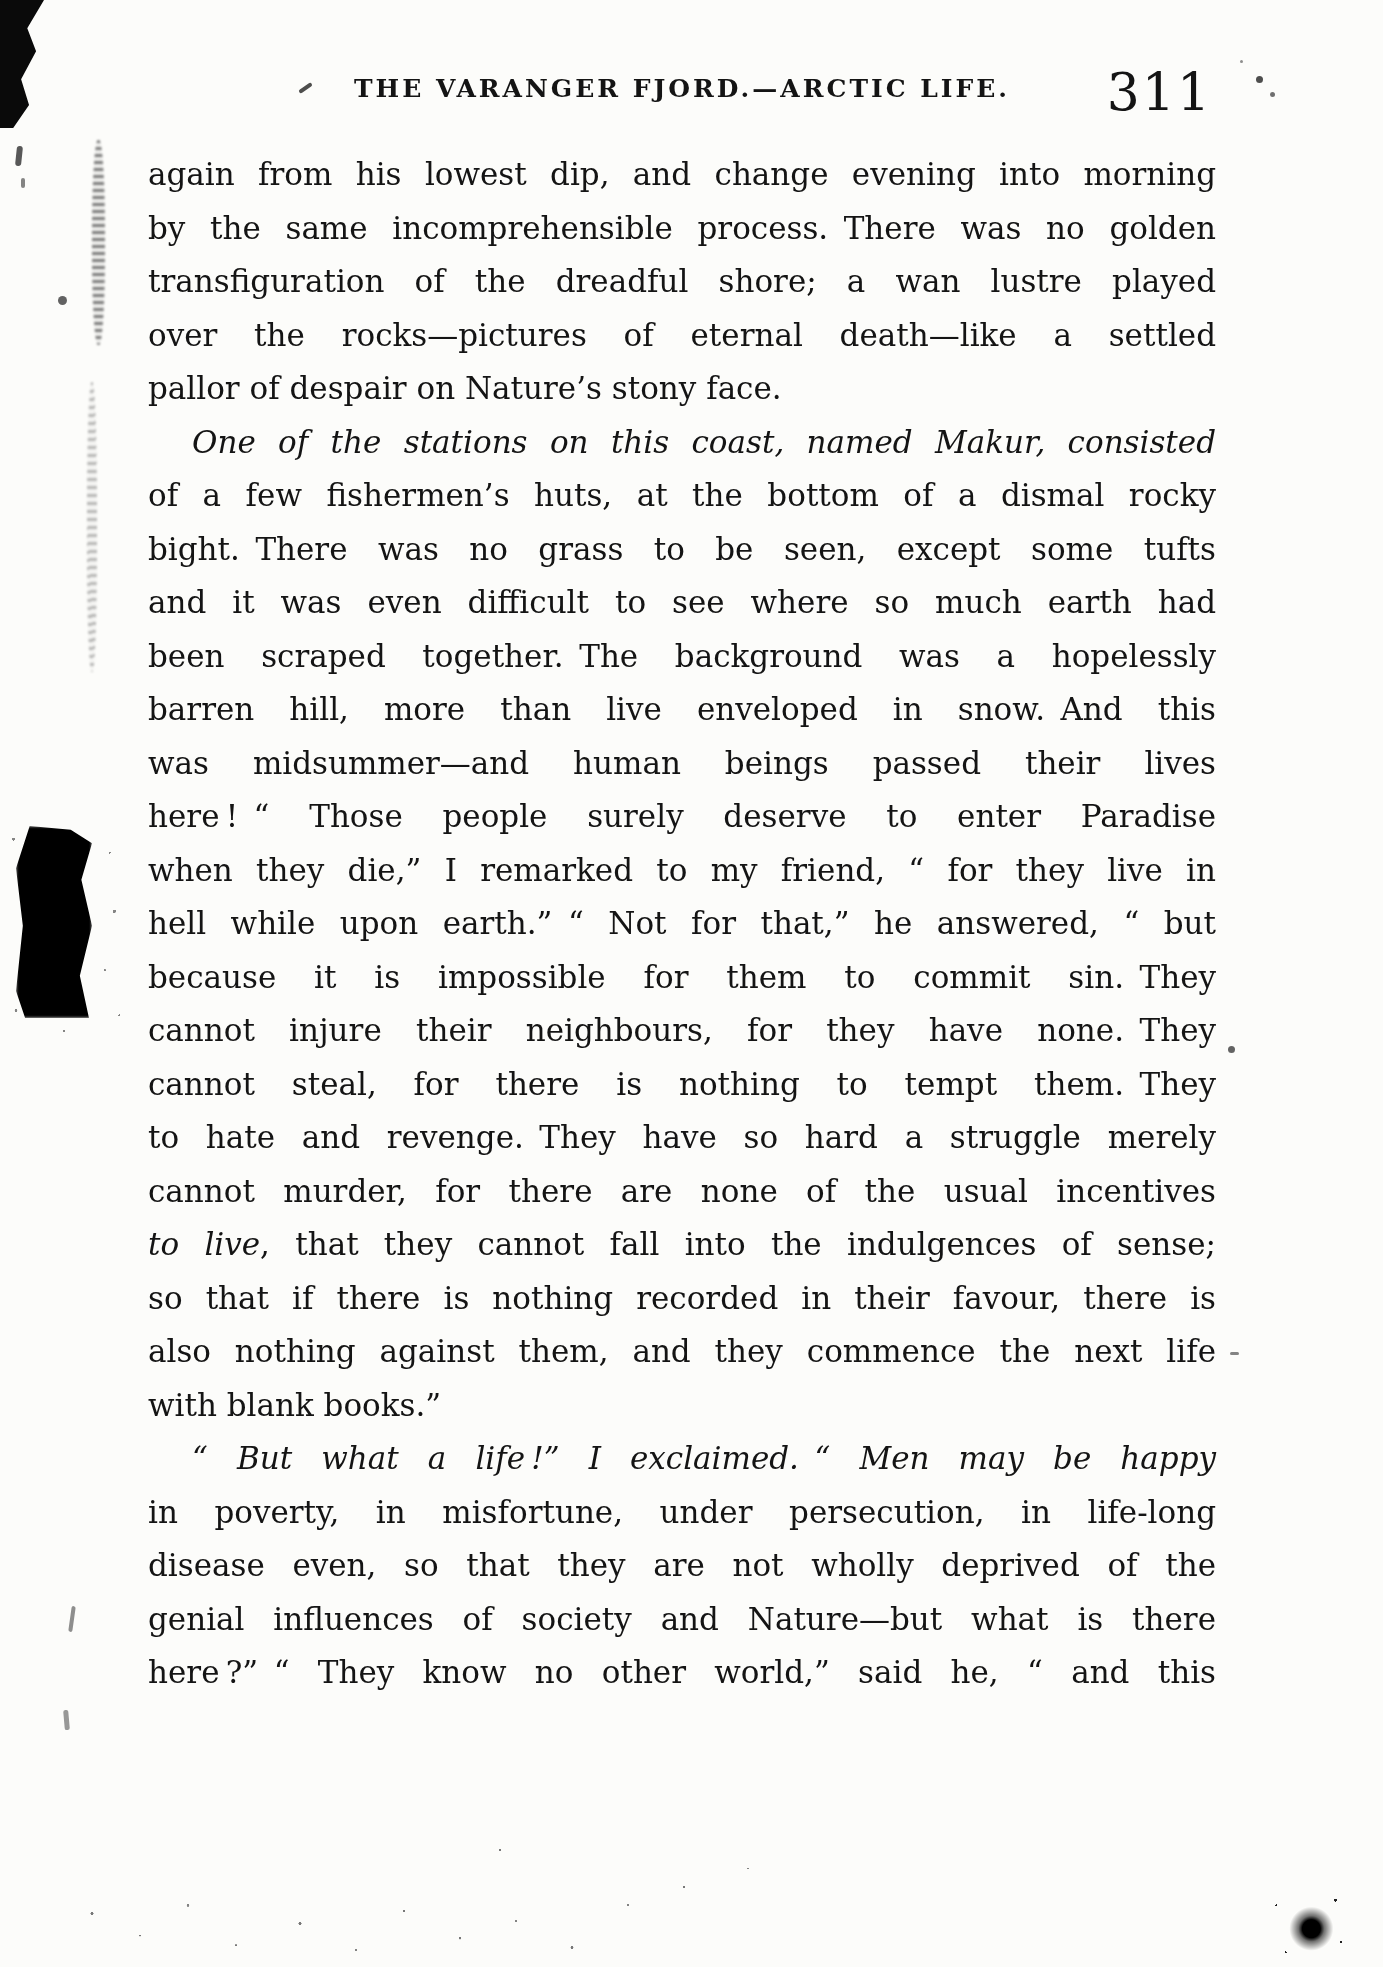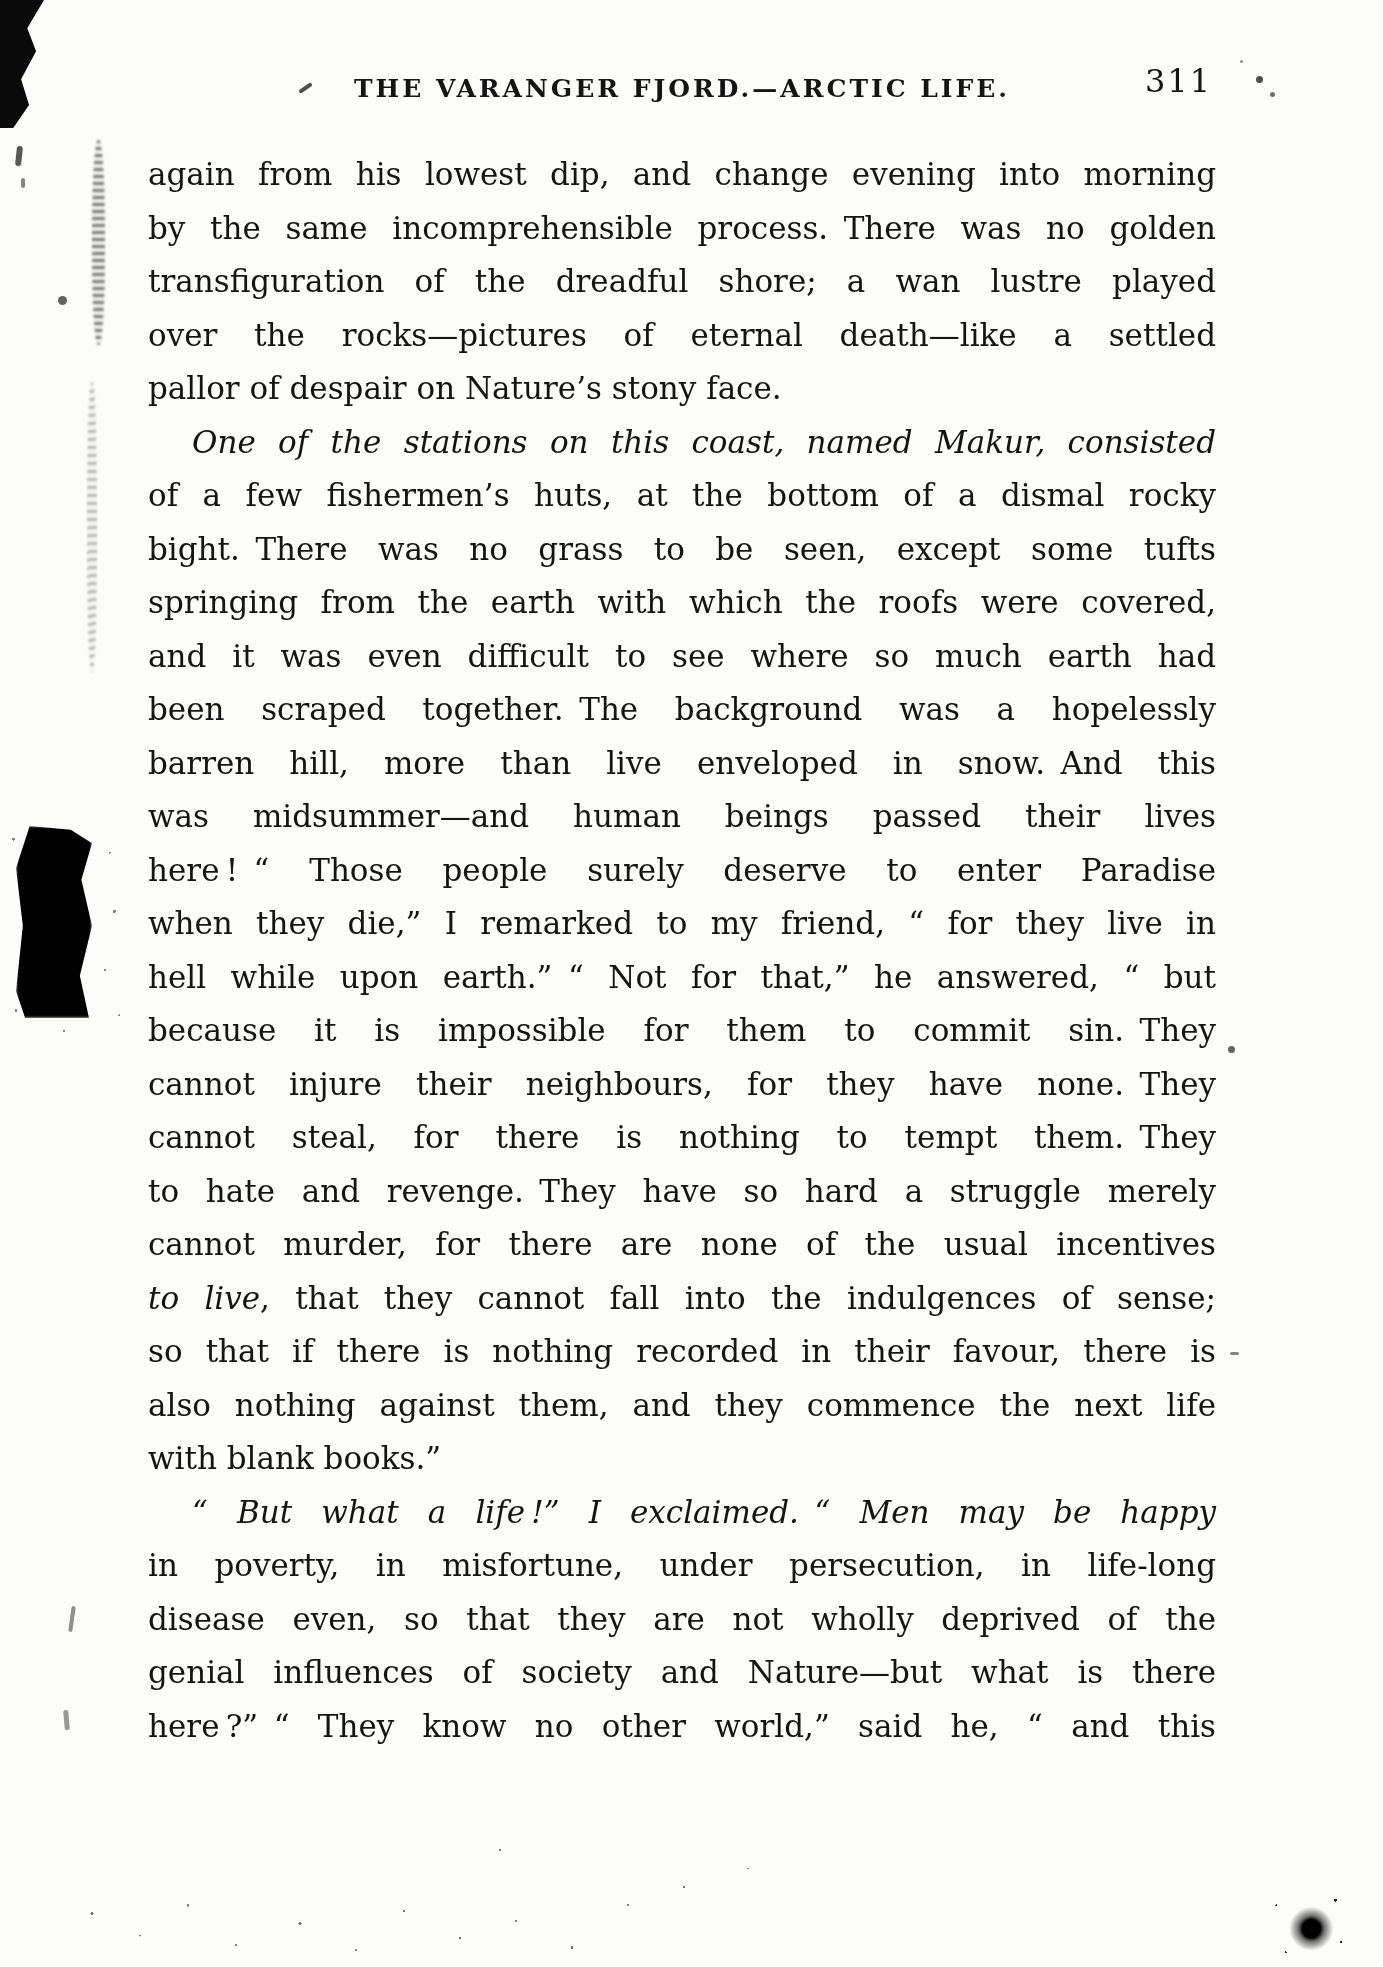--- a/index.html
+++ b/index.html
@@ -8,21 +8,21 @@
     background:#fcfcfa;color:#141414;
     font-family:"DejaVu Serif","Liberation Serif",serif;
   }
   .page{position:absolute;inset:0;}
   
   .header{position:absolute;left:148px;top:60px;width:1068px;height:60px;text-align:center;}
   .header-title{
     position:absolute;left:50%;top:14px;transform:translateX(-50%);
     font-size:25px;font-weight:bold;letter-spacing:3px;white-space:nowrap;
   }
-  .page-number{position:absolute;right:4px;top:2px;font-size:32px;letter-spacing:2px;}
+  .page-number{position:absolute;right:4px;top:2px;font-size:52px;letter-spacing:2px;}
   
   .text-block{
     position:absolute;left:148px;top:148px;width:1068px;
     font-size:31px;line-height:53.5px;
   }
   .paragraph{margin:0;}
   .line{
     text-align:justify;text-align-last:justify;
     height:53.5px;overflow:visible;white-space:nowrap;
   }
@@ -114,21 +114,20 @@
         <div class="line"><span>again from his lowest dip, and change evening into morning</span></div>
         <div class="line"><span>by the same incomprehensible process. There was no golden</span></div>
         <div class="line"><span>transfiguration of the dreadful shore; a wan lustre played</span></div>
         <div class="line"><span>over the rocks—pictures of eternal death—like a settled</span></div>
         <div class="line no-just"><span>pallor of despair on Nature’s stony face.</span></div>
       </div>
       <div class="paragraph">
         <div class="line indent"><span>One of the stations on this coast, named Makur, consisted</span></div>
         <div class="line"><span>of a few fishermen’s huts, at the bottom of a dismal rocky</span></div>
         <div class="line"><span>bight. There was no grass to be seen, except some tufts</span></div>
-        <div class="line"><span>springing from the earth with which the roofs were covered,</span></div>
         <div class="line"><span>and it was even difficult to see where so much earth had</span></div>
         <div class="line"><span>been scraped together. The background was a hopelessly</span></div>
         <div class="line"><span>barren hill, more than live enveloped in snow. And this</span></div>
         <div class="line"><span>was midsummer—and human beings passed their lives</span></div>
         <div class="line"><span>here ! “ Those people surely deserve to enter Paradise</span></div>
         <div class="line"><span>when they die,” I remarked to my friend, “ for they live in</span></div>
         <div class="line"><span>hell while upon earth.” “ Not for that,” he answered, “ but</span></div>
         <div class="line"><span>because it is impossible for them to commit sin. They</span></div>
         <div class="line"><span>cannot injure their neighbours, for they have none. They</span></div>
         <div class="line"><span>cannot steal, for there is nothing to tempt them. They</span></div>

